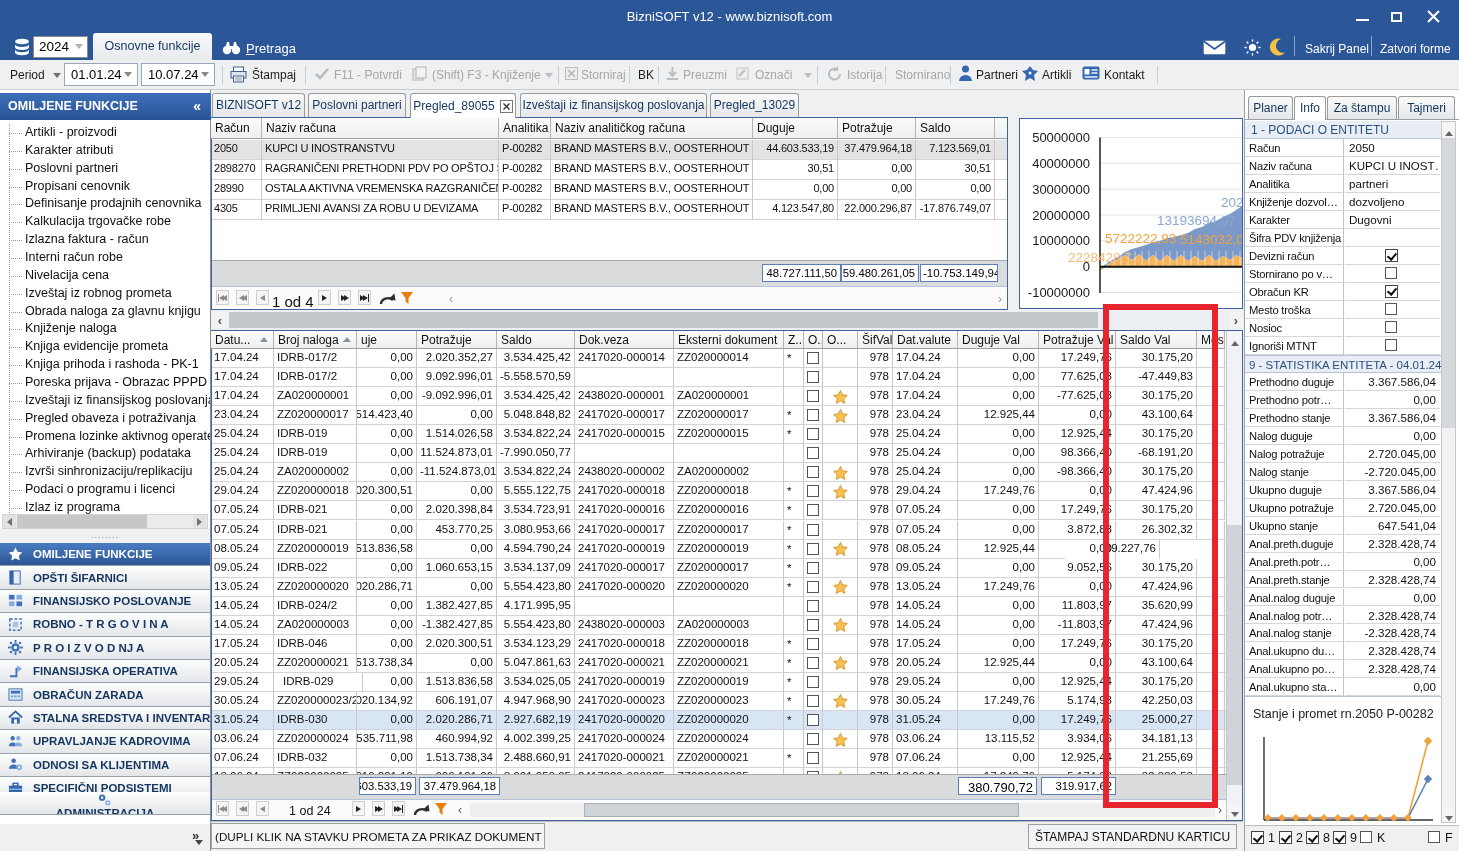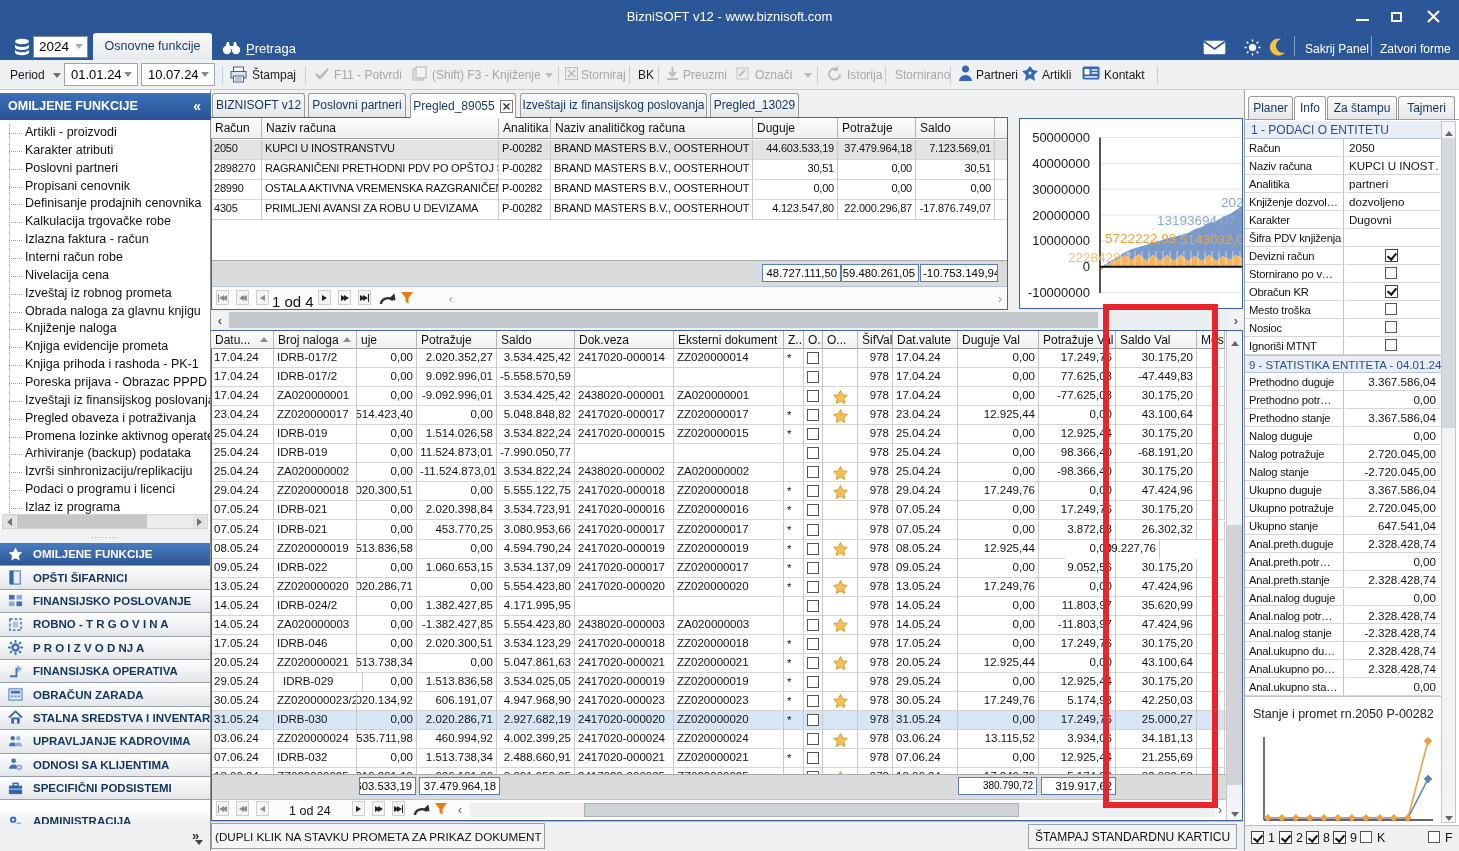--- a/index.html
+++ b/index.html
@@ -285,21 +285,21 @@
     <span>ODNOSI SA KLIJENTIMA</span>
   </div>
 <div class="acc" style="top:777.0px;">
     <svg class="ic" viewBox="0 0 16 16">
       <rect x="1" y="5" width="14" height="9" fill="#3466ab"></rect>
       <rect x="5.5" y="2.5" width="5" height="3" fill="none" stroke="#3466ab" stroke-width="1.6"></rect>
       <rect x="1" y="8" width="14" height="1.6" fill="#85aede"></rect>
     </svg>
     <span>SPECIFIČNI PODSISTEMI</span>
   </div>
-<div class="acc" style="top:810px;">
+<div class="acc" style="top:792px;flex-direction:column;">
     <svg class="ic" viewBox="0 0 16 16">
       <circle cx="5.5" cy="6" r="3.4" fill="#3f72b8"></circle>
       <circle cx="5.5" cy="6" r="1.3" fill="#fff"></circle>
       <circle cx="11.5" cy="11.5" r="2.8" fill="#85aede"></circle>
       <circle cx="11.5" cy="11.5" r="1.1" fill="#fff"></circle>
     </svg>
     <span>ADMINISTRACIJA</span>
   </div>
 <div class="a" style="left:0;top:823.8px;width:210px;height:27.2px;background:#eef0f1"></div>
 <div class="a" style="left:192px;top:828px;font-size:13px;color:#333;font-weight:bold">»</div>
@@ -988,21 +988,21 @@
       </svg>
 </div>
 </div>
 <div class="a" style="left:212px;top:774px;width:1014px;height:25px;background:#d9dbdc;border-top:1px solid #a9a9a9"></div>
 <div class="a clipL" style="left:359px;top:777px;width:57px;height:18px;background:#fff;border:1px solid #5b7fb4;font-size:11.3px">
     <span>603.533,19</span>
   </div>
 <div class="a clipL" style="left:419px;top:777px;width:81px;height:18px;background:#fff;border:1px solid #5b7fb4;font-size:11.3px">
     <span>37.479.964,18</span>
   </div>
-<div class="a clipL" style="left:958px;top:777px;width:79px;height:18px;background:#fff;border:1px solid #5b7fb4;font-size:10px">
+<div class="a clipL" style="left:958px;top:777px;width:79px;height:18px;background:#fff;border:1px solid #5b7fb4;font-size:13px">
     <span>380.790,72</span>
   </div>
 <div class="a clipL" style="left:1041px;top:777px;width:75px;height:18px;background:#fff;border:1px solid #5b7fb4;font-size:11.3px">
     <span>319.917,62</span>
   </div>
 <div class="a" style="left:212px;top:799px;width:1014px;height:21px;background:#fbfbfb;border-top:1px solid #b7c3d6"></div>
 <div class="navbtn" style="left:216px;top:801px">
     <span style="display:inline-block;width:1.5px;height:8px;background:#8b8b8b"></span>
     <span class="tri-l"></span>
     <span class="tri-l" style="margin-left:-2px"></span>

